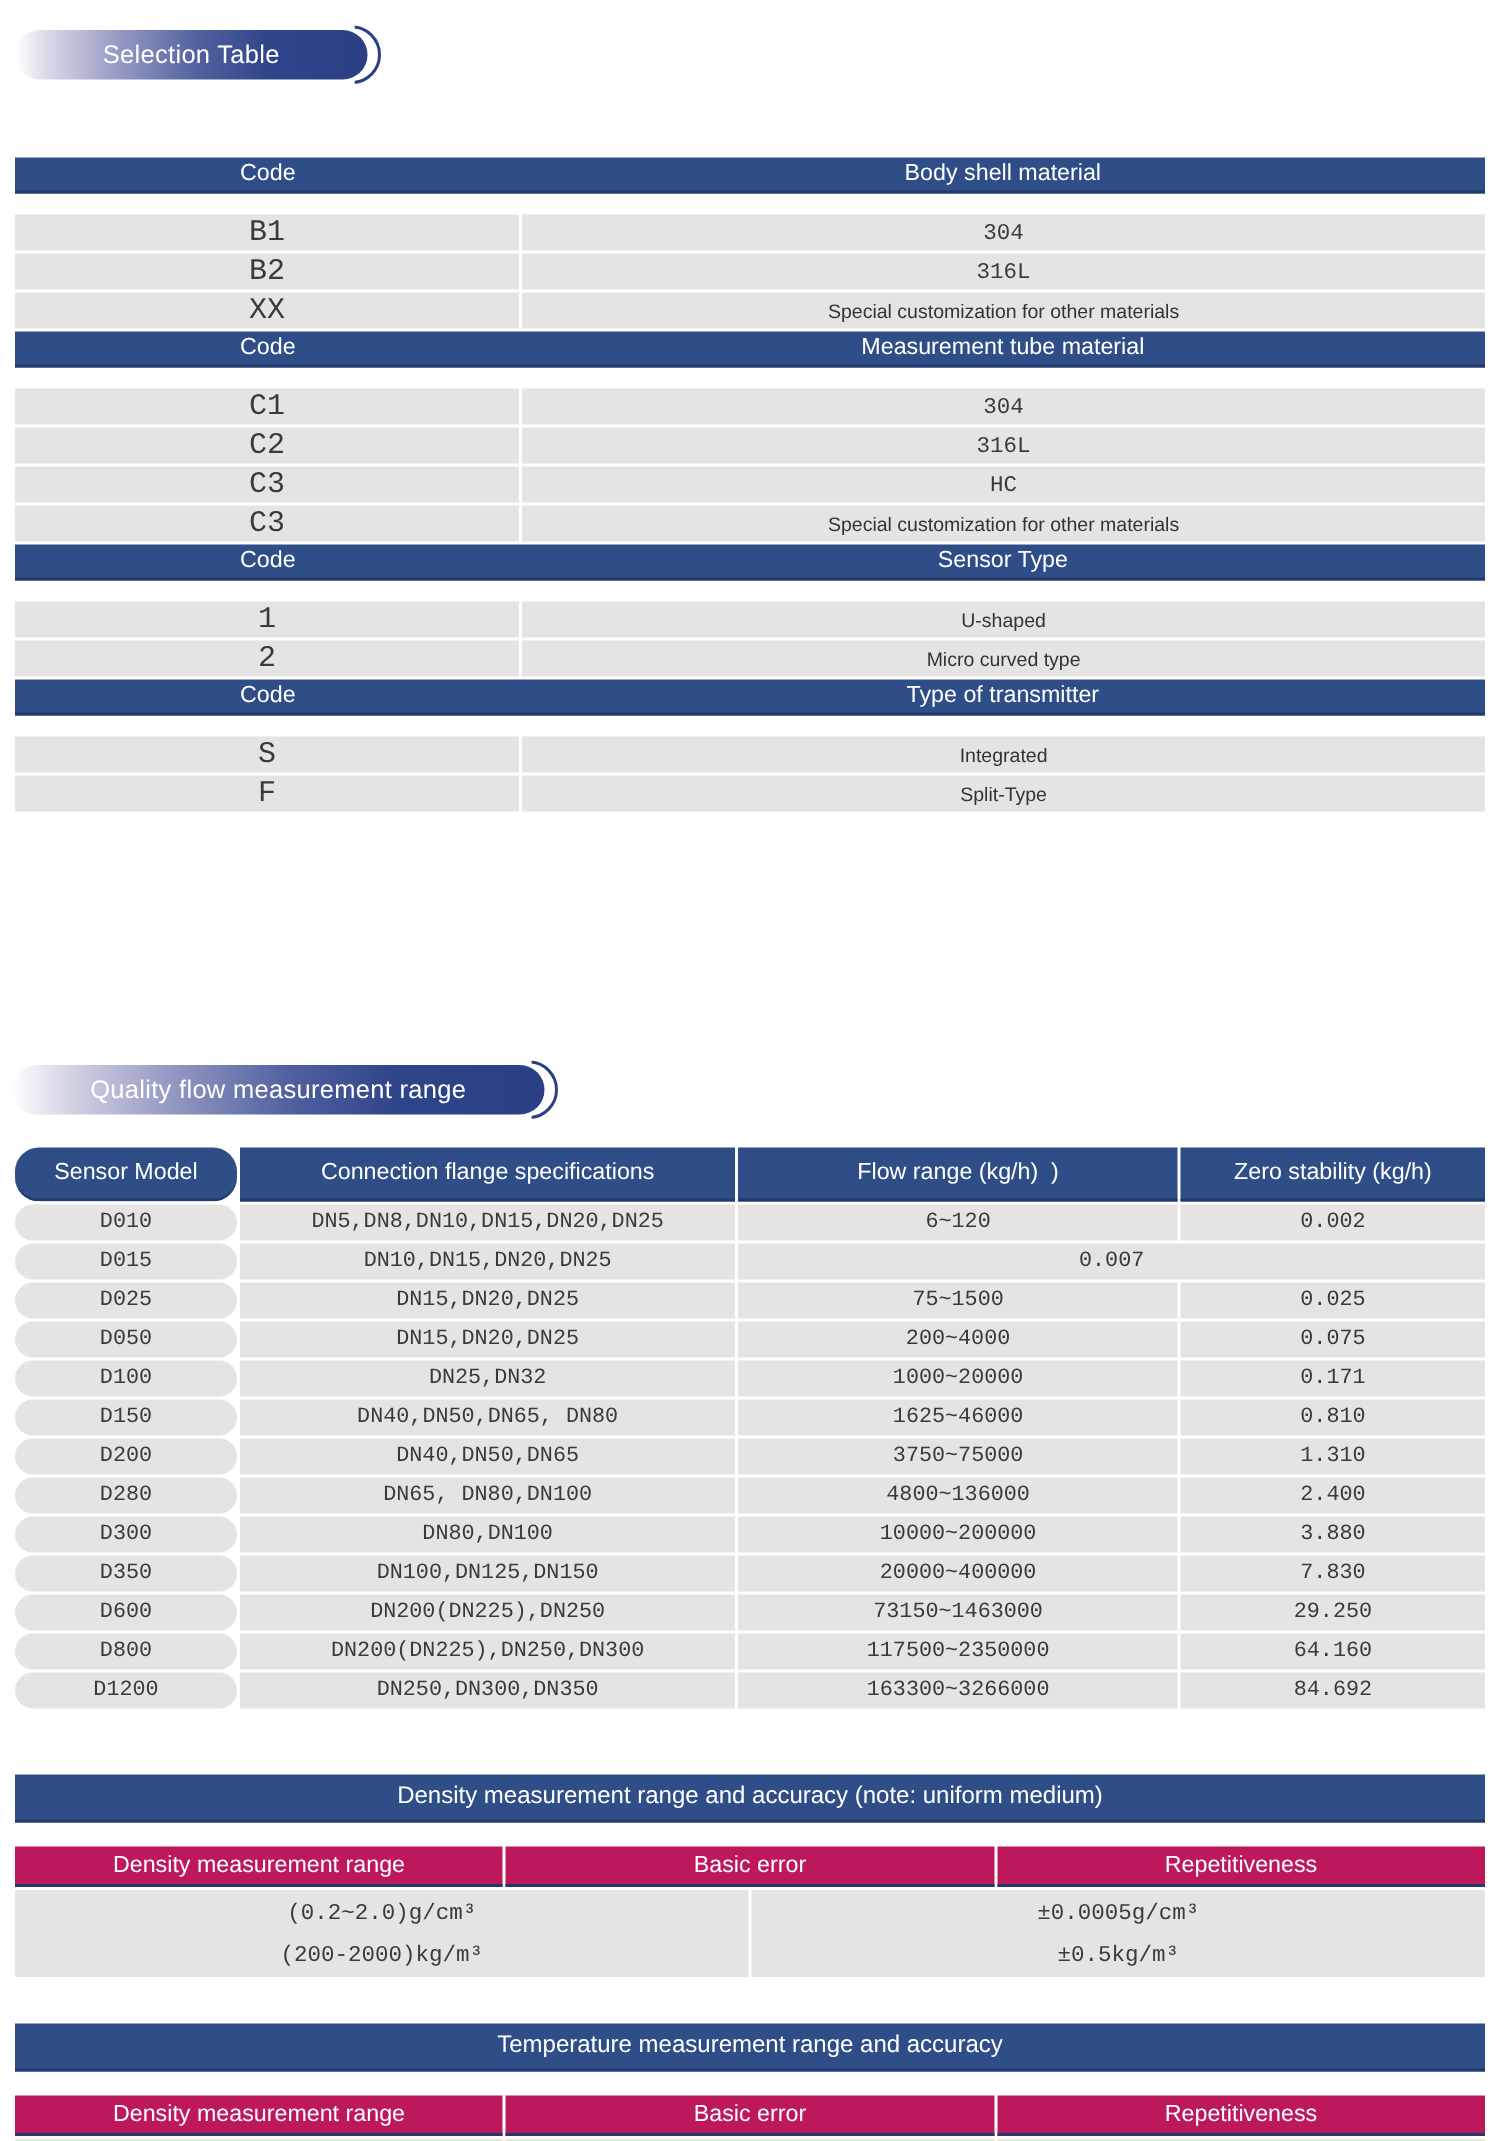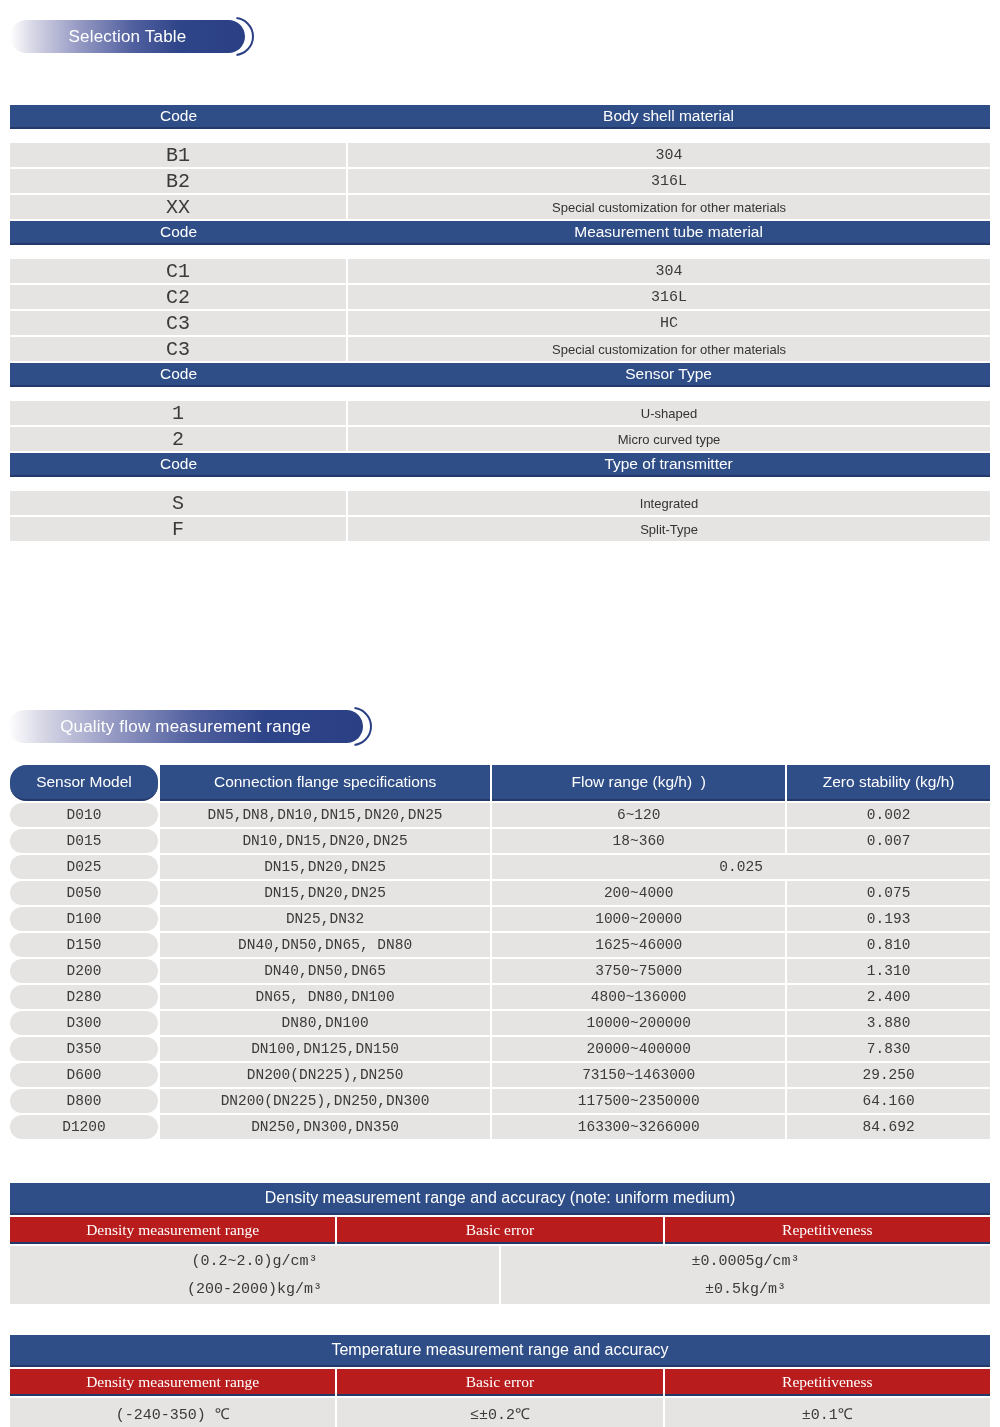--- a/index.html
+++ b/index.html
@@ -60,28 +60,27 @@
   }
   .c0 { width:15.1%;border-radius:16px; } .c1 { width:33.7%; } .c2 { width:29.9%; } .c3 { flex:1; }
 
   
   .spec { margin:0 10px; }
   .spec.density { margin-top:44px; }
   .spec.temperature { margin-top:31px; }
   .spec-title {
     height:32px; background:#2f4e87; color:#fff; font-size:16px;
     display:flex; align-items:center; justify-content:center;
-    border-bottom:2px solid #23386b; margin-bottom:2px;
+    border-bottom:2px solid #23386b; margin-bottom:16px;
   }
   .spec-head { display:flex; gap:2px; height:27px; margin-bottom:2px; }
   .spec-hcell {
-    flex:1; background:#b91c1c; color:#fff; font-size:15.5px;
+    flex:1; background:#be185d; color:#fff; font-size:15.5px;
     display:flex; align-items:center; justify-content:center;
     border-bottom:2px solid #23386b;
-    font-family:Liberation Serif, serif;
   }
   .spec-body { display:flex; gap:2px; }
   .spec-cell { flex:1; background:#e5e4e2; padding:1px 0; }
   .spec-line {
     height:28px; display:flex; align-items:center; justify-content:center;
     font-size:15px; color:#3a3a3a; white-space:pre;
   }
   .temperature .spec-line { height:29px; }
 </style>
 </head>
@@ -170,39 +169,39 @@
   <div id="flow-rows">
       <div class="t2-row">
         <div class="t2-cell mono c0">D010</div>
         <div class="t2-cell mono c1">DN5,DN8,DN10,DN15,DN20,DN25</div>
         <div class="t2-cell mono c2">6~120</div>
         <div class="t2-cell mono c3">0.002</div>
       </div>
       <div class="t2-row">
         <div class="t2-cell mono c0">D015</div>
         <div class="t2-cell mono c1">DN10,DN15,DN20,DN25</div>
-        <div class="t2-cell mono c2">18~360</div>
         <div class="t2-cell mono c3">0.007</div>
       </div>
       <div class="t2-row">
         <div class="t2-cell mono c0">D025</div>
         <div class="t2-cell mono c1">DN15,DN20,DN25</div>
+        <div class="t2-cell mono c2">75~1500</div>
         <div class="t2-cell mono c3">0.025</div>
       </div>
       <div class="t2-row">
         <div class="t2-cell mono c0">D050</div>
         <div class="t2-cell mono c1">DN15,DN20,DN25</div>
         <div class="t2-cell mono c2">200~4000</div>
         <div class="t2-cell mono c3">0.075</div>
       </div>
       <div class="t2-row">
         <div class="t2-cell mono c0">D100</div>
         <div class="t2-cell mono c1">DN25,DN32</div>
         <div class="t2-cell mono c2">1000~20000</div>
-        <div class="t2-cell mono c3">0.193</div>
+        <div class="t2-cell mono c3">0.171</div>
       </div>
       <div class="t2-row">
         <div class="t2-cell mono c0">D150</div>
         <div class="t2-cell mono c1">DN40,DN50,DN65, DN80</div>
         <div class="t2-cell mono c2">1625~46000</div>
         <div class="t2-cell mono c3">0.810</div>
       </div>
       <div class="t2-row">
         <div class="t2-cell mono c0">D200</div>
         <div class="t2-cell mono c1">DN40,DN50,DN65</div>

